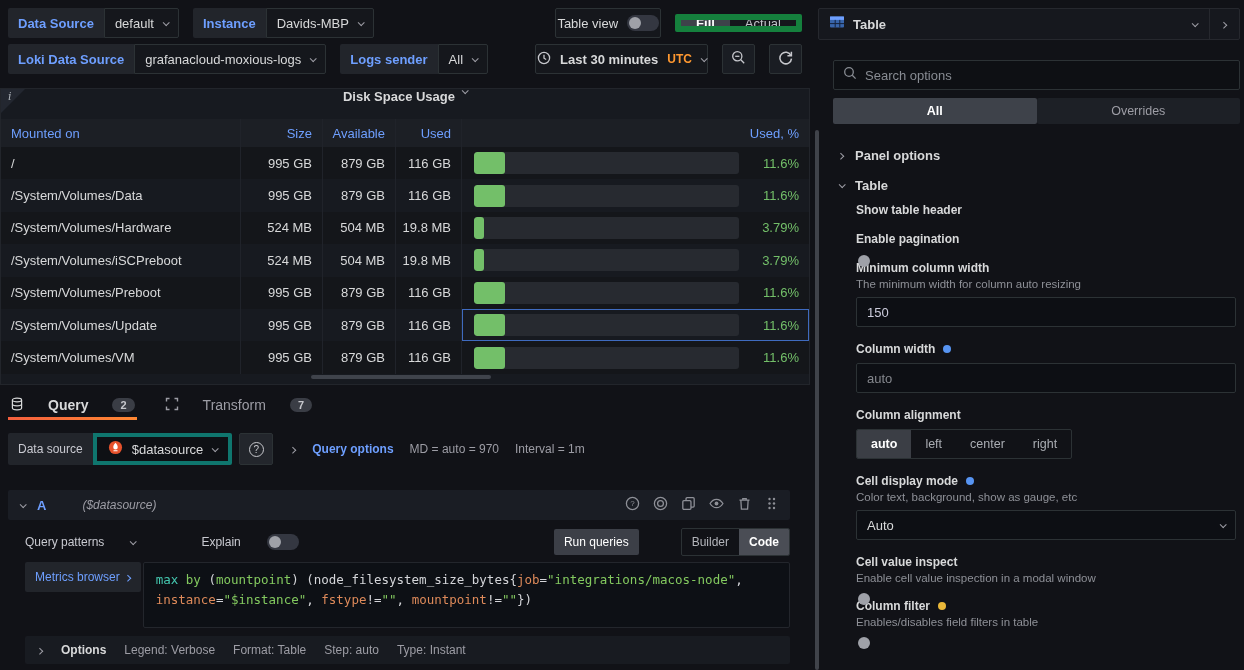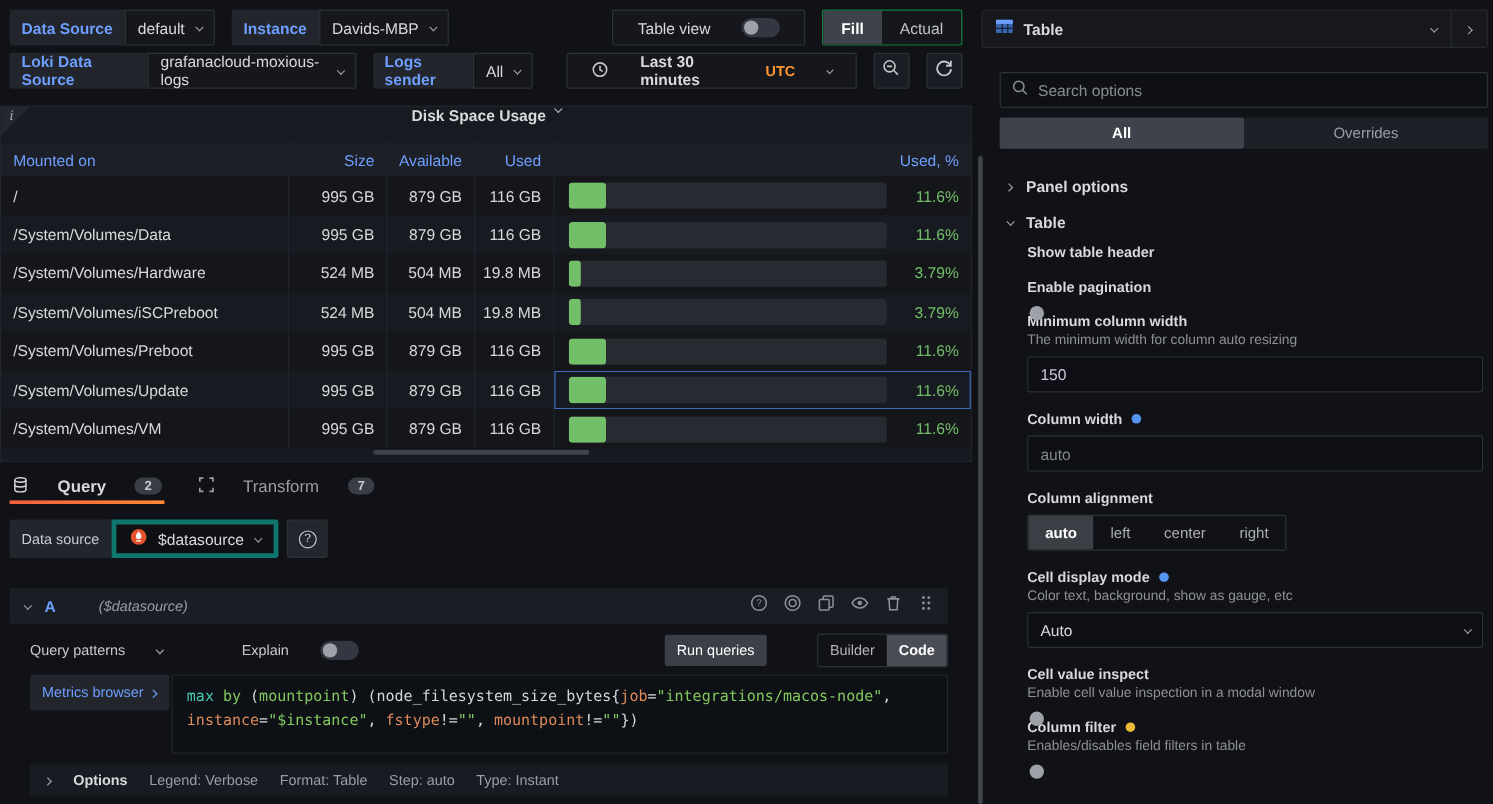--- a/index.html
+++ b/index.html
@@ -10,22 +10,22 @@
   .cv.down{transform:rotate(45deg) translateY(-1px)}
   .cv.right{transform:rotate(-45deg) translateX(-1px)}
   .spacer{flex:1}
   
   .toolbar-row{position:absolute;left:8px;width:794px;display:flex;align-items:center;gap:14px;height:30px}
   .r1{top:8px}.r2{top:44px}
   .varchip{display:flex;height:30px}
   .varlabel{background:#22252b;color:#6e9fff;font-weight:700;font-size:13px;display:flex;align-items:center;padding:0 10px;border-radius:2px 0 0 2px}
   .varvalue{display:flex;align-items:center;gap:9px;padding:0 10px;font-size:13px;color:#d8d9da;background:#15171c;border:1px solid #2c3235;border-radius:0 2px 2px 0}
   .varvalue .cv{color:#9d9da5}
-  .boxed{display:flex;align-items:center;gap:26px;height:30px;padding:0 20px;border:1px solid #2c3235;border-radius:2px;background:#15171c;font-size:13px}
-  .seg-group{display:flex;border:1px solid #15803d;border-radius:2px;overflow:hidden;height:30px;background:#15171c}
+  .boxed{display:flex;align-items:center;gap:9px;height:30px;padding:0 1px;border:1px solid #2c3235;border-radius:2px;background:#15171c;font-size:13px}
+  .seg-group{display:flex;border:6px solid #15803d;border-radius:2px;overflow:hidden;height:18px;background:#15171c}
   .seg{padding:0 15px;display:flex;align-items:center;font-size:13px;color:#c0c2c8}
   .seg.active{background:#3e424a;color:#fff;font-weight:700}
   .iconbtn{width:33px;height:30px;display:flex;align-items:center;justify-content:center;border:1px solid #2c3235;border-radius:2px;background:#1a1d23}
   .tp-range{font-weight:700}
   .tp-utc{color:#ff9830;font-weight:700;font-size:12px}
   .tgl{position:relative;width:32px;height:16px;border-radius:8px;background:#343741;flex:none;cursor:pointer}
   .tgl::after{content:"";position:absolute;top:2px;left:2px;width:12px;height:12px;border-radius:50%;background:#9fa1a8}
   .tgl.on{background:#3d71d9}
   .tgl.on::after{left:auto;right:2px;background:#fff}
   
@@ -328,20 +328,26 @@
               <path d="M8 3c1.2 1.6 2.4 2.8 2.4 4.6A2.4 2.4 0 0 1 8 10a2.4 2.4 0 0 1-2.4-2.4C5.6 5.8 6.8 4.6 8 3z" fill="#fff"></path>
               <rect x="5.7" y="10.8" width="4.6" height="1.3" rx="0.6" fill="#fff"></rect>
             </svg>
         </span>
         <span>$datasource</span>
         <span class="cv down"></span>
       </div>
       <div class="help-btn">
         <span class="qmark">?</span>
       </div>
+      <div class="qopts">
+        <span class="cv right"></span>
+        <span class="link">Query options</span>
+        <span>MD = auto = 970</span>
+        <span>Interval = 1m</span>
+      </div>
     </div>
 
     <div class="qcard">
       <div class="qhead">
         <span class="cv down"></span>
         <span class="qletter">A</span>
         <span class="qds">($datasource)</span>
         <div class="qicons">
           <span><svg width="15" height="15" viewBox="0 0 14 14">
                 <circle cx="7" cy="7" r="5.7" fill="none" stroke="#8e9097" stroke-width="1.2"></circle>

